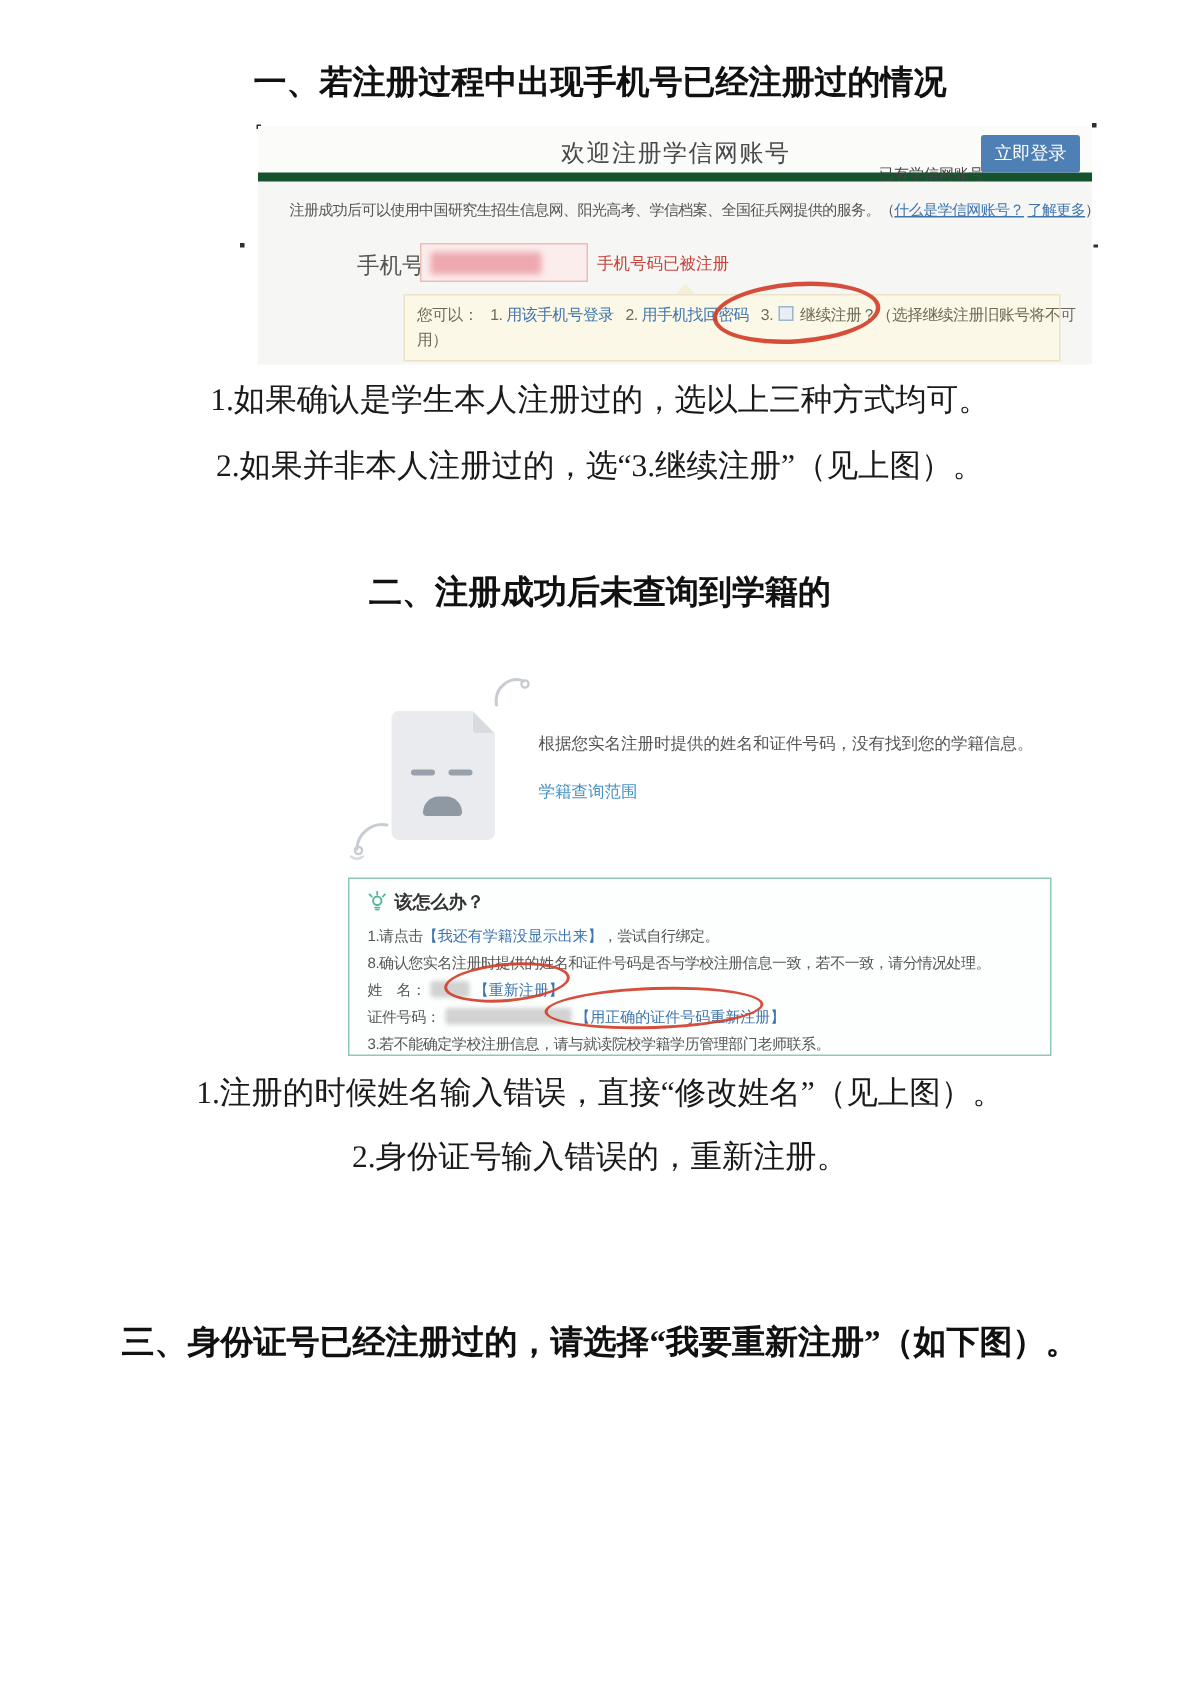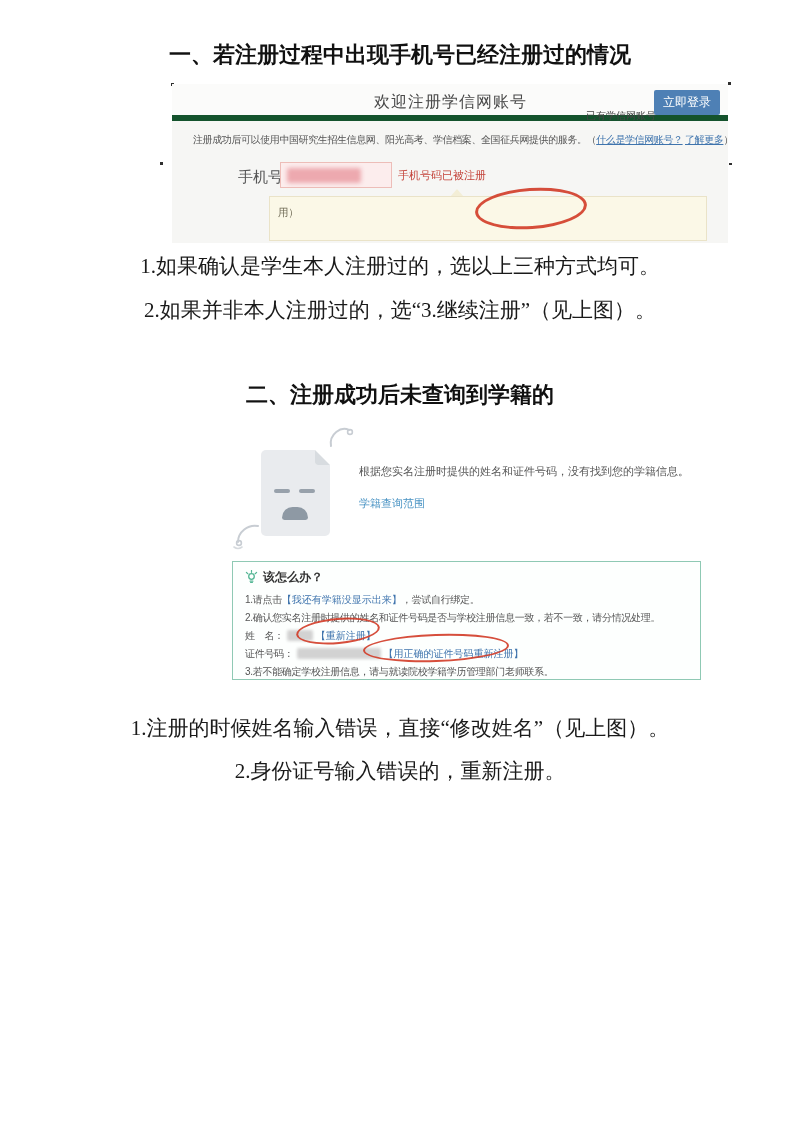--- a/index.html
+++ b/index.html
@@ -62,21 +62,21 @@
   }
   .shot1 .tip-line2 { margin-top:3px; }
   .red-ellipse {
     position:absolute; border:3px solid #d23b27; border-radius:50%;
     background:transparent; opacity:0.9;
   }
   .shot1 .ellipse-continue { left:303px; top:104px; width:112px; height:41px; transform:rotate(-4deg); }
 
   
   .shot2 {
-    position:absolute; left:185px; top:432px; width:505px; height:262px;
+    position:absolute; left:185px; top:456px; width:505px; height:262px;
     background:#ffffff; font-family:"Liberation Sans","DejaVu Sans",sans-serif;
   }
   .shot2 .doc-icon {
     position:absolute; left:47px; top:18px; width:69px; height:86px;
     background:#e9ebee; border-radius:5px;
   }
   .shot2 .fold {
     position:absolute; right:0; top:0; width:0; height:0;
     border-top:15px solid #ffffff; border-left:15px solid #d8dce0;
     border-bottom-left-radius:3px;
@@ -132,20 +132,21 @@
     <span class="phone-label"><span>手机号</span><span class="req">*</span></span>
 
     <div class="phone-input">
       <div class="phone-redact"></div>
     </div>
 
     <span class="phone-error">手机号码已被注册</span>
 
     <div class="tip-caret"></div>
     <div class="tip">
+      <div class="tip-line1"><span>您可以：</span><span class="opt">1.</span> <a class="lnk">用该手机号登录</a><span class="opt">2.</span> <a class="lnk">用手机找回密码</a><span class="opt">3.</span><span class="cb"></span><span>继续注册？</span><span>（选择继续注册旧账号将不可</span></div>
       <div class="tip-line2">用）</div>
     </div>
 
     <div class="red-ellipse ellipse-continue"></div>
   </div>
 
   <div class="doc-line doc-note" style="top:252px;">1.如果确认是学生本人注册过的，选以上三种方式均可。</div>
   <div class="doc-line doc-note" style="top:296px;">2.如果并非本人注册过的，选“3.继续注册”（见上图）。</div>
 
   <div class="doc-line doc-title" style="top:380px;">二、注册成功后未查询到学籍的</div>
@@ -172,27 +173,28 @@
     <a class="range-link">学籍查询范围</a>
 
     <div class="helpbox">
       <div class="row help-title">
         <svg class="bulb" width="13" height="13" viewBox="0 0 14 14">
           <circle cx="7" cy="7" r="3" fill="none" stroke="#53b694" stroke-width="1.4"></circle>
           <path d="M7 0.5 v2 M1.5 2.5 l1.5 1.5 M12.5 2.5 l-1.5 1.5 M5.5 12 h3 M6 13.5 h2" stroke="#53b694" stroke-width="1.3" stroke-linecap="round"></path>
         </svg><span>该怎么办？</span>
       </div>
       <div class="row h1"><span>1.请点击</span><a class="hlnk">【我还有学籍没显示出来】</a><span>，尝试自行绑定。</span></div>
-      <div class="row h2">2.确认您实名注册时提供的姓名和证件号码是否与学校注册信息一致，若不一致，请分情况处理。</div>
+      <div class="row h2">8.确认您实名注册时提供的姓名和证件号码是否与学校注册信息一致，若不一致，请分情况处理。</div>
       <div class="row hname"><span>姓　名：</span><span class="redact name"></span><a class="hlnk">【重新注册】</a></div>
       <div class="row hid"><span>证件号码：</span><span class="redact id"></span><a class="hlnk">【用正确的证件号码重新注册】</a></div>
       <div class="row h3">3.若不能确定学校注册信息，请与就读院校学籍学历管理部门老师联系。</div>
     </div>
 
     <div class="red-ellipse ellipse-name"></div>
     <div class="red-ellipse ellipse-id"></div>
   </div>
 
   <div class="doc-line doc-note" style="top:714px;">1.注册的时候姓名输入错误，直接“修改姓名”（见上图）。</div>
   <div class="doc-line doc-note" style="top:757px;">2.身份证号输入错误的，重新注册。</div>
 
+  <div class="doc-line doc-title" style="top:880px;">三、身份证号已经注册过的，请选择“我要重新注册”（如下图）。</div>
 
 </div>
 
 </body></html>

